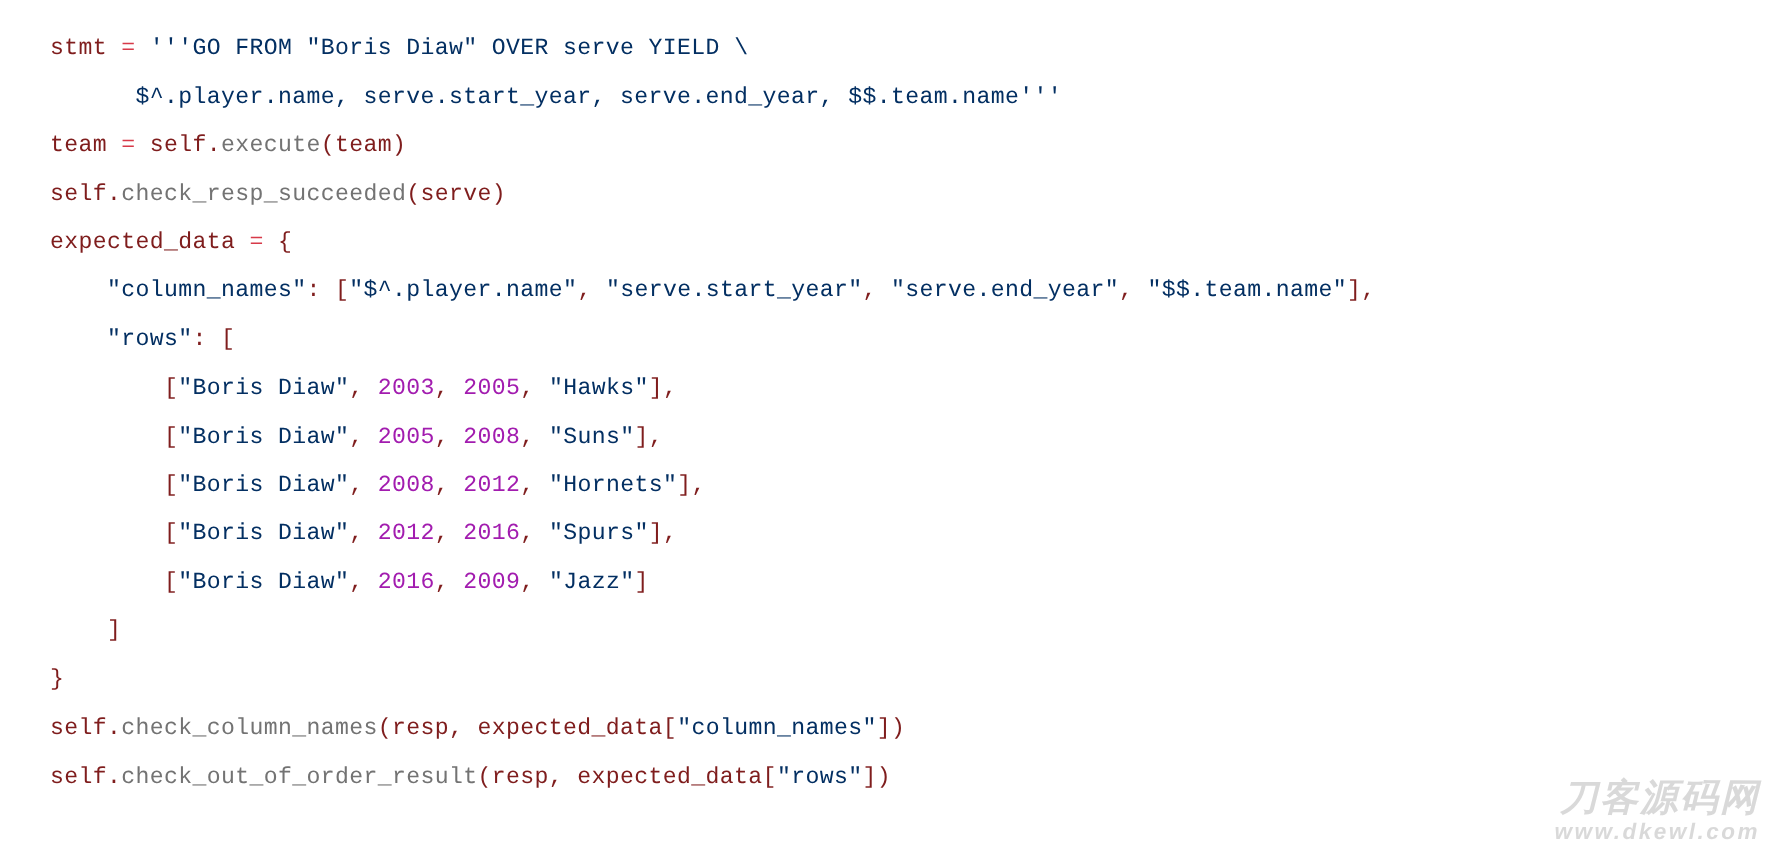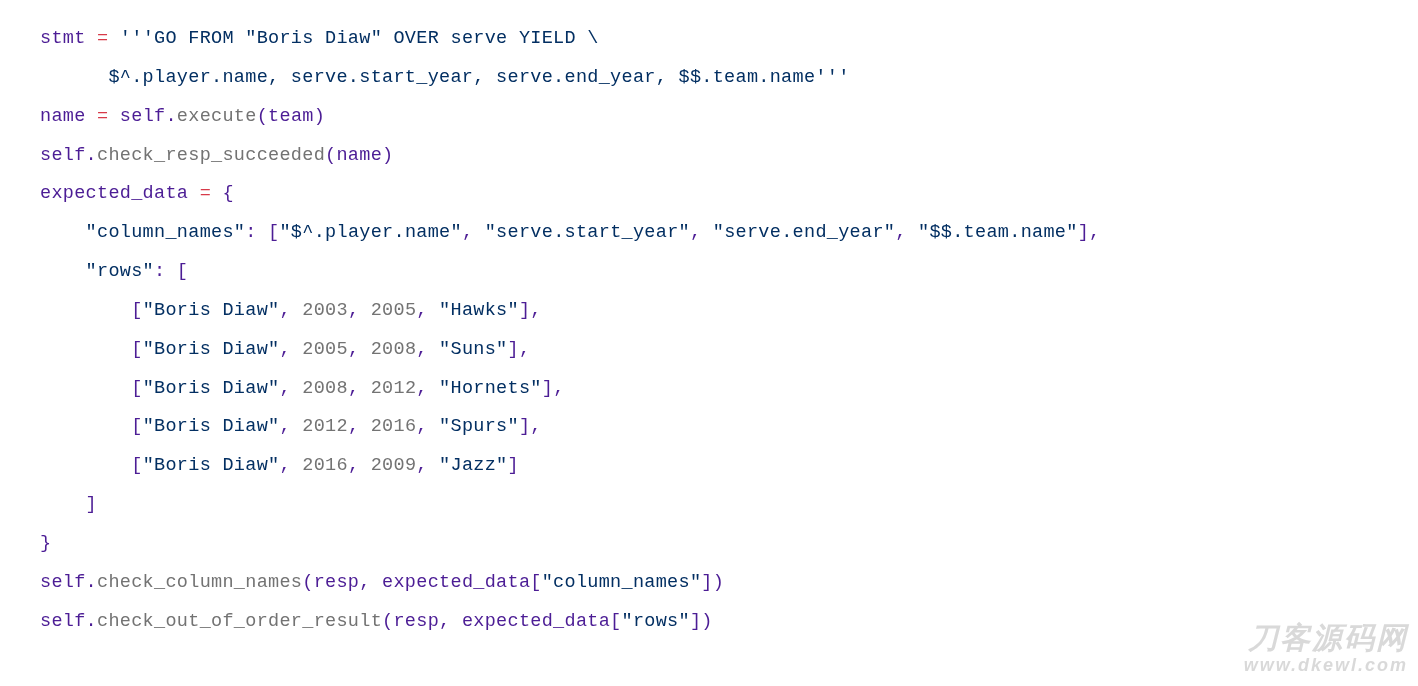--- a/index.html
+++ b/index.html
@@ -13,25 +13,25 @@
   pre.code {
     margin: 0;
     padding: 20px 40px;
     font-family: "SFMono-Regular", Consolas, "Liberation Mono", Menlo, monospace;
     font-size: 18.5px;
     line-height: 2.1;
     letter-spacing: 0.3px;
     white-space: pre;
     color: #24292e;
   }
-  .tok-default { color: #4c1d95; }
+  .tok-default { color: #7f1d1d; }
   .tok-string  { color: #032f62; }
   .tok-keyword { color: #d73a49; }
   .tok-func    { color: #737373; }
-  .tok-number  { color: #737373; }
+  .tok-number  { color: #a21caf; }
   .watermark {
     position: absolute;
     right: 10px;
     bottom: 10px;
     text-align: right;
     pointer-events: none;
     user-select: none;
   }
   .watermark .cn {
     font-family: "PingFang SC", "Microsoft YaHei", sans-serif;
@@ -51,22 +51,22 @@
     letter-spacing: 2px;
     margin-top: -4px;
     margin-left: 12px;
   }
 </style>
 </head>
 <body>
 
 <pre class="code" id="code-block"><span class="tok-default">stmt </span><span class="tok-keyword">=</span><span class="tok-default"> </span><span class="tok-string">'''GO FROM "Boris Diaw" OVER serve YIELD \</span>
 <span class="tok-string">      $^.player.name, serve.start_year, serve.end_year, $$.team.name'''</span>
-<span class="tok-default">name </span><span class="tok-keyword">=</span><span class="tok-default"> self.</span><span class="tok-func">execute</span><span class="tok-default">(team)</span>
-<span class="tok-default">self.</span><span class="tok-func">check_resp_succeeded</span><span class="tok-default">(name)</span>
+<span class="tok-default">team </span><span class="tok-keyword">=</span><span class="tok-default"> self.</span><span class="tok-func">execute</span><span class="tok-default">(team)</span>
+<span class="tok-default">self.</span><span class="tok-func">check_resp_succeeded</span><span class="tok-default">(serve)</span>
 <span class="tok-default">expected_data </span><span class="tok-keyword">=</span><span class="tok-default"> {</span>
 <span class="tok-default">    </span><span class="tok-string">"column_names"</span><span class="tok-default">: [</span><span class="tok-string">"$^.player.name"</span><span class="tok-default">, </span><span class="tok-string">"serve.start_year"</span><span class="tok-default">, </span><span class="tok-string">"serve.end_year"</span><span class="tok-default">, </span><span class="tok-string">"$$.team.name"</span><span class="tok-default">],</span>
 <span class="tok-default">    </span><span class="tok-string">"rows"</span><span class="tok-default">: [</span>
 <span class="tok-default">        [</span><span class="tok-string">"Boris Diaw"</span><span class="tok-default">, </span><span class="tok-number">2003</span><span class="tok-default">, </span><span class="tok-number">2005</span><span class="tok-default">, </span><span class="tok-string">"Hawks"</span><span class="tok-default">],</span>
 <span class="tok-default">        [</span><span class="tok-string">"Boris Diaw"</span><span class="tok-default">, </span><span class="tok-number">2005</span><span class="tok-default">, </span><span class="tok-number">2008</span><span class="tok-default">, </span><span class="tok-string">"Suns"</span><span class="tok-default">],</span>
 <span class="tok-default">        [</span><span class="tok-string">"Boris Diaw"</span><span class="tok-default">, </span><span class="tok-number">2008</span><span class="tok-default">, </span><span class="tok-number">2012</span><span class="tok-default">, </span><span class="tok-string">"Hornets"</span><span class="tok-default">],</span>
 <span class="tok-default">        [</span><span class="tok-string">"Boris Diaw"</span><span class="tok-default">, </span><span class="tok-number">2012</span><span class="tok-default">, </span><span class="tok-number">2016</span><span class="tok-default">, </span><span class="tok-string">"Spurs"</span><span class="tok-default">],</span>
 <span class="tok-default">        [</span><span class="tok-string">"Boris Diaw"</span><span class="tok-default">, </span><span class="tok-number">2016</span><span class="tok-default">, </span><span class="tok-number">2009</span><span class="tok-default">, </span><span class="tok-string">"Jazz"</span><span class="tok-default">]</span>
 <span class="tok-default">    ]</span>
 <span class="tok-default">}</span>

